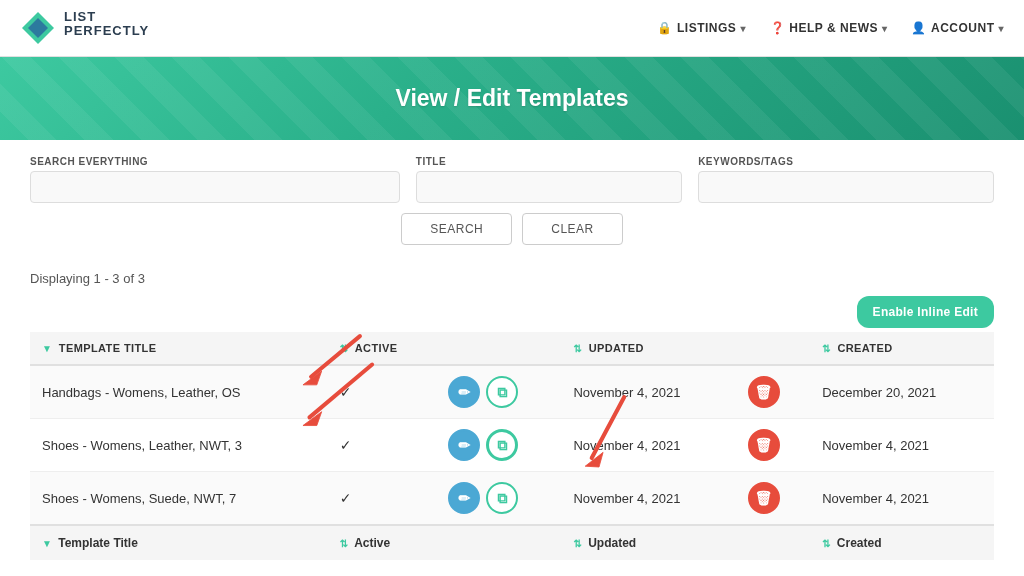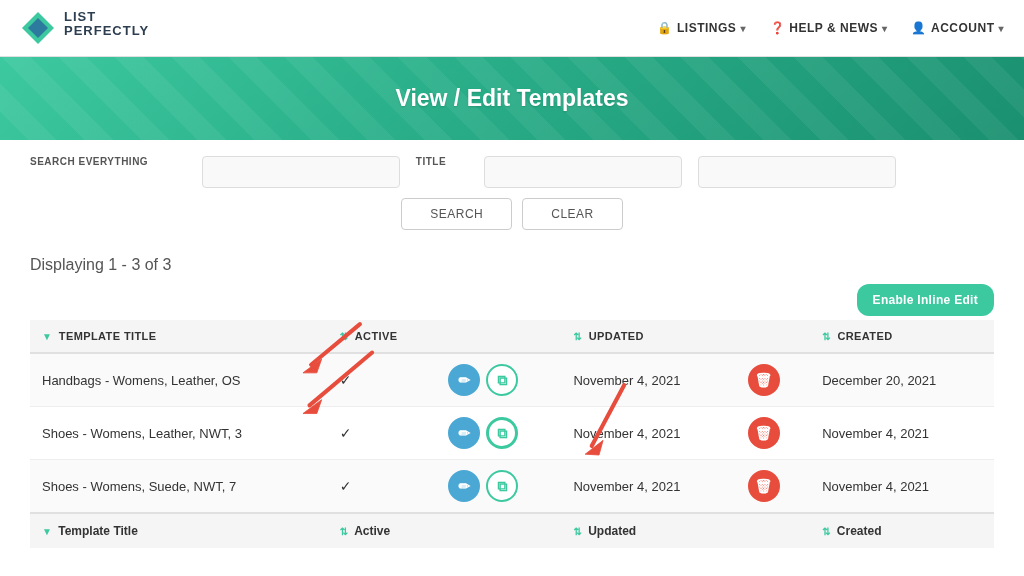--- a/index.html
+++ b/index.html
@@ -46,21 +46,21 @@
       text-shadow: 0 1px 2px rgba(0,0,0,0.15);
     }
 
     
     .search-section {
       padding: 16px 30px 8px 30px; background: #fff;
     }
     .search-row {
       display: flex; gap: 16px; align-items: flex-end; margin-bottom: 10px;
     }
-    .search-field { display: flex; flex-direction: row; gap: 4px; justify-content: space-between; }
+    .search-field { display: flex; flex-direction: column; gap: 4px; justify-content: space-between; }
     .search-field.wide { flex: 2.5; }
     .search-field.medium { flex: 1.8; }
     .search-field.tags { flex: 2; }
     .search-label {
       font-size: 10px; font-weight: 700; color: #555; letter-spacing: 0.5px; text-transform: uppercase;
     }
     .search-input {
       border: 1px solid #ddd; border-radius: 4px; padding: 7px 10px;
       font-size: 13px; color: #333; background: #f9f9f9; outline: none;
       height: 32px;
@@ -69,21 +69,21 @@
       display: flex; justify-content: center; gap: 10px; margin: 8px 0 12px 0;
     }
     .btn {
       padding: 8px 28px; border-radius: 4px; font-size: 12px; font-weight: 400;
       cursor: pointer; letter-spacing: 0.5px; text-transform: uppercase; border: 1px solid #ccc;
       background: #fff; color: #555;
     }
 
     
     .display-count {
-      padding: 6px 30px 4px 30px; font-size: 16px; color: #555;
+      padding: 6px 30px 4px 30px; font-size: 13px; color: #555;
     }
 
     
     .table-actions {
       display: flex; justify-content: flex-end; padding: 6px 30px 4px 30px;
     }
     .btn-inline-edit {
       background: #3dc9a0; color: #fff; border: none; border-radius: 12px;
       padding: 9px 16px; font-size: 12px; font-weight: 700; cursor: pointer; letter-spacing: 0.3px;
     }
@@ -170,20 +170,21 @@
   <div class="search-row">
     <div class="search-field wide">
       <label class="search-label">SEARCH EVERYTHING</label>
       <input type="text" class="search-input" style="">
     </div>
     <div class="search-field medium">
       <label class="search-label">TITLE</label>
       <input type="text" class="search-input" style="">
     </div>
     <div class="search-field tags">
+      <label class="search-label">KEYWORDS/TAGS</label>
       <input type="text" class="search-input" style="">
     </div>
   </div>
   <div class="search-buttons">
     <button class="btn">SEARCH</button>
     <button class="btn">CLEAR</button>
   </div>
 </div>
 
 <div class="display-count">Displaying 1 - 3 of 3</div>

